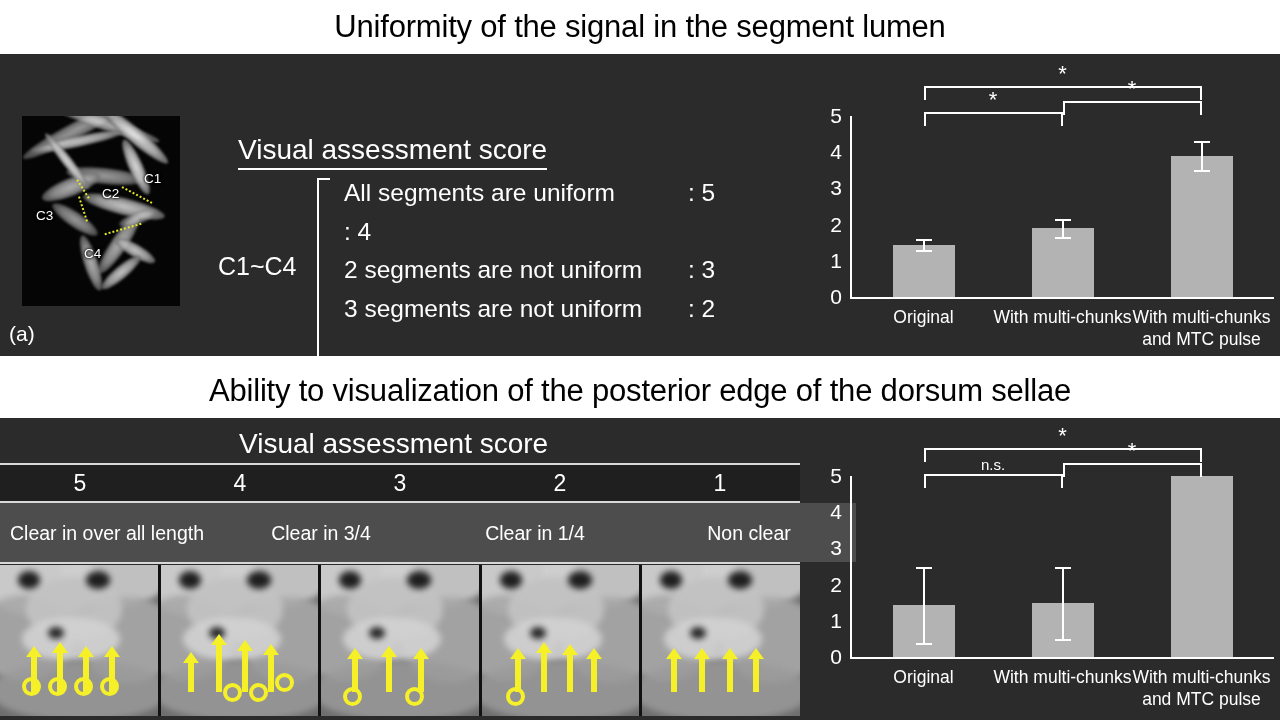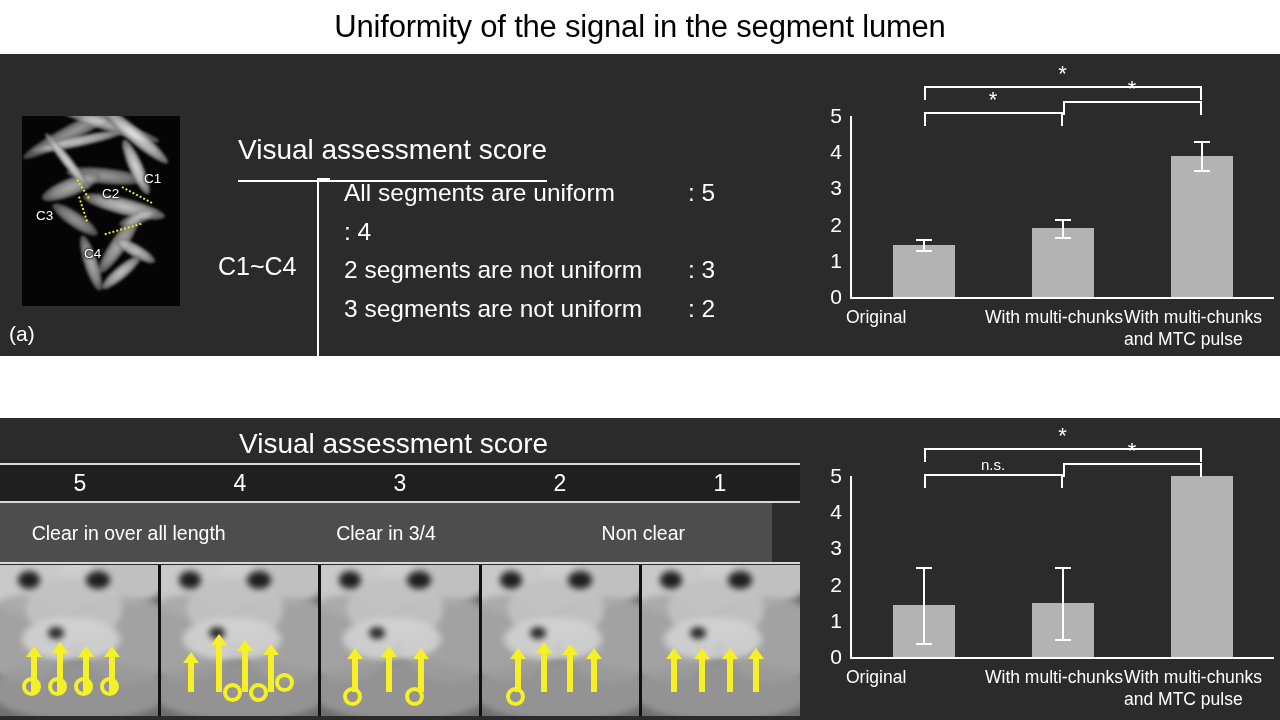--- a/index.html
+++ b/index.html
@@ -63,21 +63,21 @@
     text-shadow: 0 0 3px #000, 0 0 3px #000;
   }
   .dotline {
     position: absolute; height: 0;
     border-top: 2.4px dotted #e8e82a;
   }
 
   
   .vas-heading {
     position: absolute; color: #ffffff; font-size: 28px;
-    border-bottom: 2px solid #ffffff; padding-bottom: 14px; white-space: nowrap;
+    border-bottom: 2px solid #ffffff; padding-bottom: 2px; white-space: nowrap;
   }
   #vas-a { left: 238px; top: 80px; }
 
   .c1c4 { position: absolute; left: 218px; top: 198px; color: #ffffff; font-size: 25px; }
   .brace {
     position: absolute; left: 317px; top: 124px; width: 13px; height: 180px;
     border: 2.5px solid #ffffff; border-right: none;
   }
   .score-list { position: absolute; left: 344px; top: 120px; width: 392px; }
   .score-row {
@@ -91,42 +91,42 @@
   .axis-line { position: absolute; background: #ffffff; }
   .ytick {
     position: absolute; color: #ffffff; font-size: 21px;
     text-align: right; width: 22px; transform: translateY(-50%);
   }
   .bar { position: absolute; background: #b3b3b3; }
   .errbar { position: absolute; width: 2px; background: #ffffff; }
   .errcap { position: absolute; height: 2px; background: #ffffff; }
   .xlabel {
     position: absolute; color: #ffffff; font-size: 17.5px;
-    line-height: 22px;
+    text-align: center; line-height: 22px;
   }
   .sigbar {
     position: absolute; border-top: 2px solid #ffffff;
     border-left: 2px solid #ffffff; border-right: 2px solid #ffffff;
   }
   .sigtext {
     position: absolute; color: #ffffff; text-align: center;
     transform: translateX(-50%);
   }
   .sig-star { font-size: 22px; line-height: 16px; }
   .sig-ns { font-size: 15px; line-height: 15px; }
 
   
   .tbl { position: absolute; left: 0; top: 0; width: 800px; }
   .tbl-rule { position: absolute; left: 0; width: 800px; height: 1.5px; background: #d8d8d8; }
   .tbl-scores {
     position: absolute; left: 0; width: 800px; display: flex;
     background: #1f1f1f;
   }
   .tbl-descs {
-    position: absolute; left: 0; width: 772px; display: flex;
+    position: absolute; left: 0; width: 856px; display: flex;
     background: #4d4d4d;
   }
   .tbl-cell {
     flex: 1 1 0; display: flex; align-items: center; justify-content: center;
     color: #ffffff; text-align: center;
   }
   .score-num { font-size: 23px; }
   .desc-txt { font-size: 19.5px; line-height: 24px; padding: 0 4px; }
 
   .mri-strip { position: absolute; left: 0; width: 800px; display: flex; }
@@ -258,40 +258,44 @@
         <div class="xlabel" style="left: 318px; top: 252px; width: 155px;">With multi-chunks and MTC pulse</div>
         <div class="sigbar" style="left: 117.5px; top: 32px; width: 278px; height: 14px;"></div>
         <div class="sigtext sig-star" style="left: 256.5px; top: 12px;">*</div>
         <div class="sigbar" style="left: 256.5px; top: 47px; width: 139px; height: 14px;"></div>
         <div class="sigtext sig-star" style="left: 326px; top: 27px;">*</div>
         <div class="sigbar" style="left: 117.5px; top: 58px; width: 139px; height: 14px;"></div>
         <div class="sigtext sig-star" style="left: 187px; top: 38px;">*</div>
       </div>
   </div>
 
+  <div class="title-band" id="title-b-band">
+    <div class="title-text">Ability to visualization of the posterior edge of the dorsum sellae</div>
+  </div>
 
   <div class="panel" id="panel-b">
 
     <div class="panel-tag" style="top:272px;">(b)</div>
 
     <div class="vas-heading" style="left:239px; top:10px; border-bottom:none;">Visual assessment score</div>
 
     <div class="tbl">
       <div class="tbl-rule" style="top:45px;"></div>
       <div class="tbl-scores" id="tbl-scores" style="top:47px; height:36px;">
           <div class="tbl-cell score-num">5</div>
           <div class="tbl-cell score-num">4</div>
           <div class="tbl-cell score-num">3</div>
           <div class="tbl-cell score-num">2</div>
           <div class="tbl-cell score-num">1</div>
         </div>
       <div class="tbl-rule" style="top:83px;"></div>
       <div class="tbl-descs" id="tbl-descs" style="top:85px; height:59px;">
           <div class="tbl-cell desc-txt">Clear in over all length</div>
           <div class="tbl-cell desc-txt">Clear in 3/4</div>
+          <div class="tbl-cell desc-txt">Clear in 1/4</div>
           <div class="tbl-cell desc-txt">Non clear</div>
         </div>
       <div class="tbl-rule" style="top:144px;"></div>
       <div class="mri-strip" id="mri-strip" style="top:147px; height:151px;">
           <div class="mri-cell">
             <div class="blob" style="left: -20px; top: -18px; width: 120px; height: 70px; background: rgb(217, 217, 217); opacity: 0.85;"></div>
             <div class="blob" style="left: 60px; top: -24px; width: 110px; height: 66px; background: rgb(207, 207, 207); opacity: 0.85;"></div>
             <div class="blob" style="left: -26px; top: 30px; width: 100px; height: 86px; background: rgb(168, 168, 168); opacity: 0.9;"></div>
             <div class="blob" style="left: 80px; top: 32px; width: 100px; height: 86px; background: rgb(168, 168, 168); opacity: 0.9;"></div>
             <div class="blob" style="left: 26px; top: 12px; width: 96px; height: 64px; background: rgb(194, 194, 194); opacity: 0.95;"></div>

